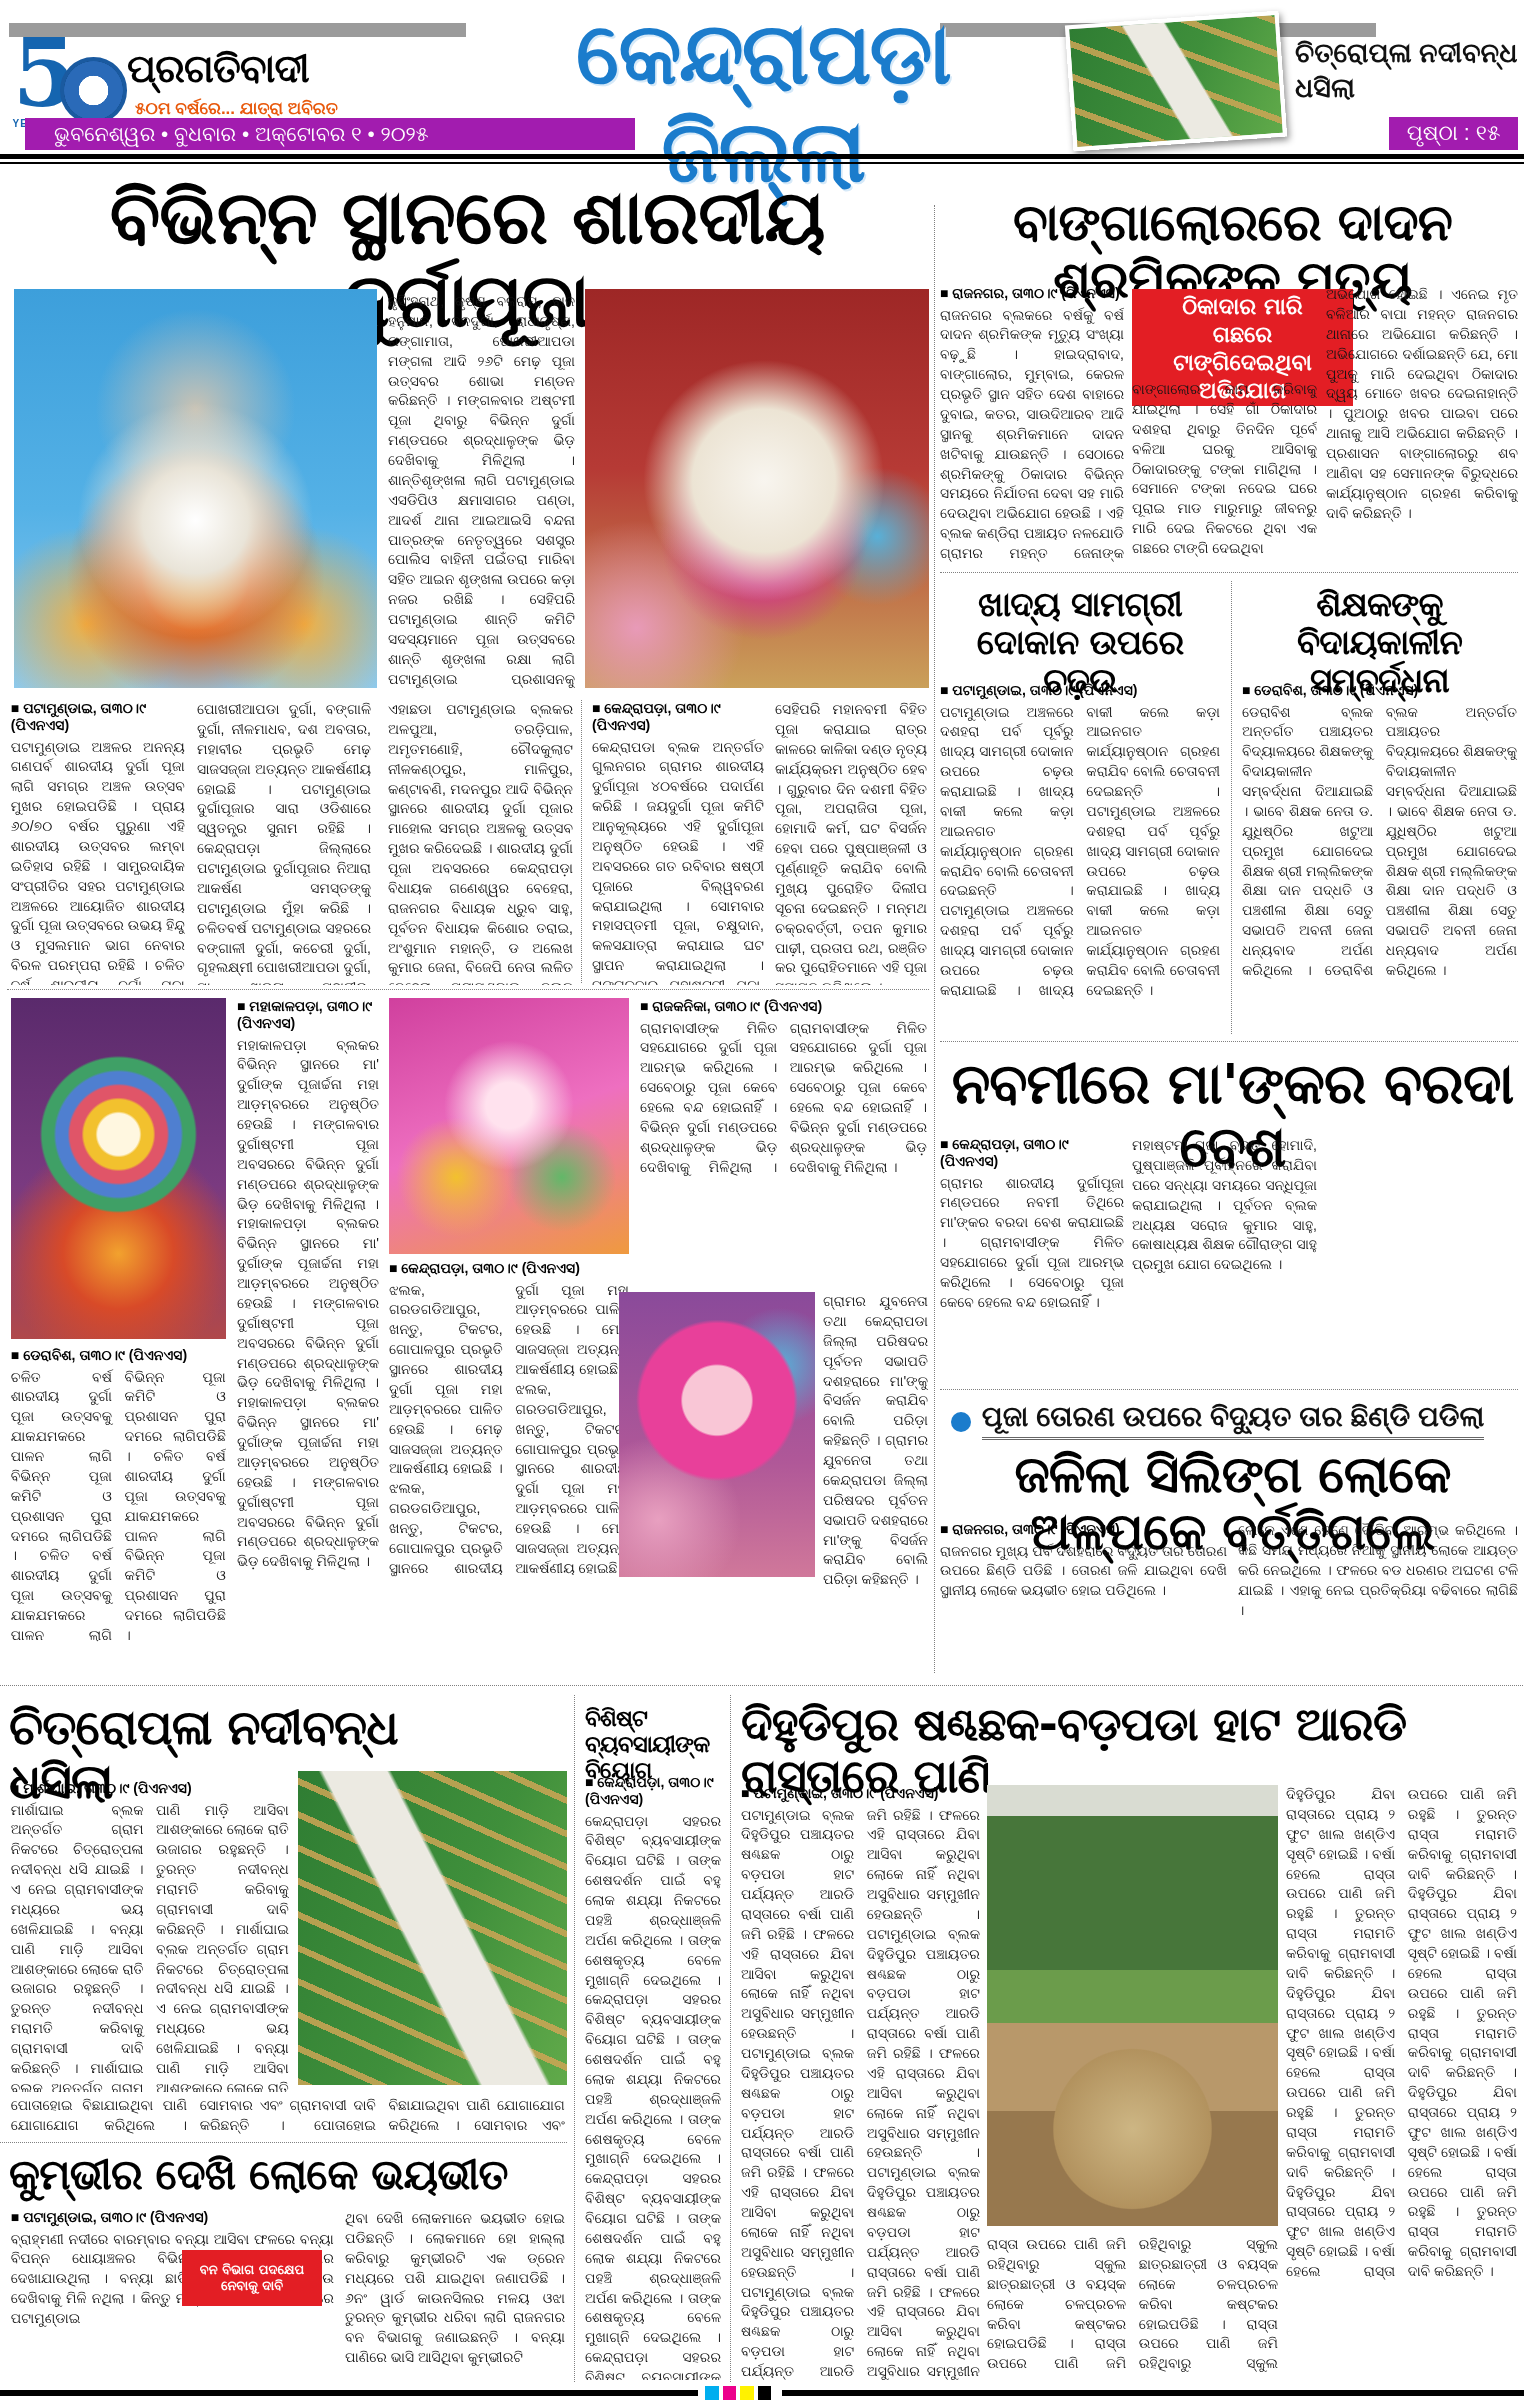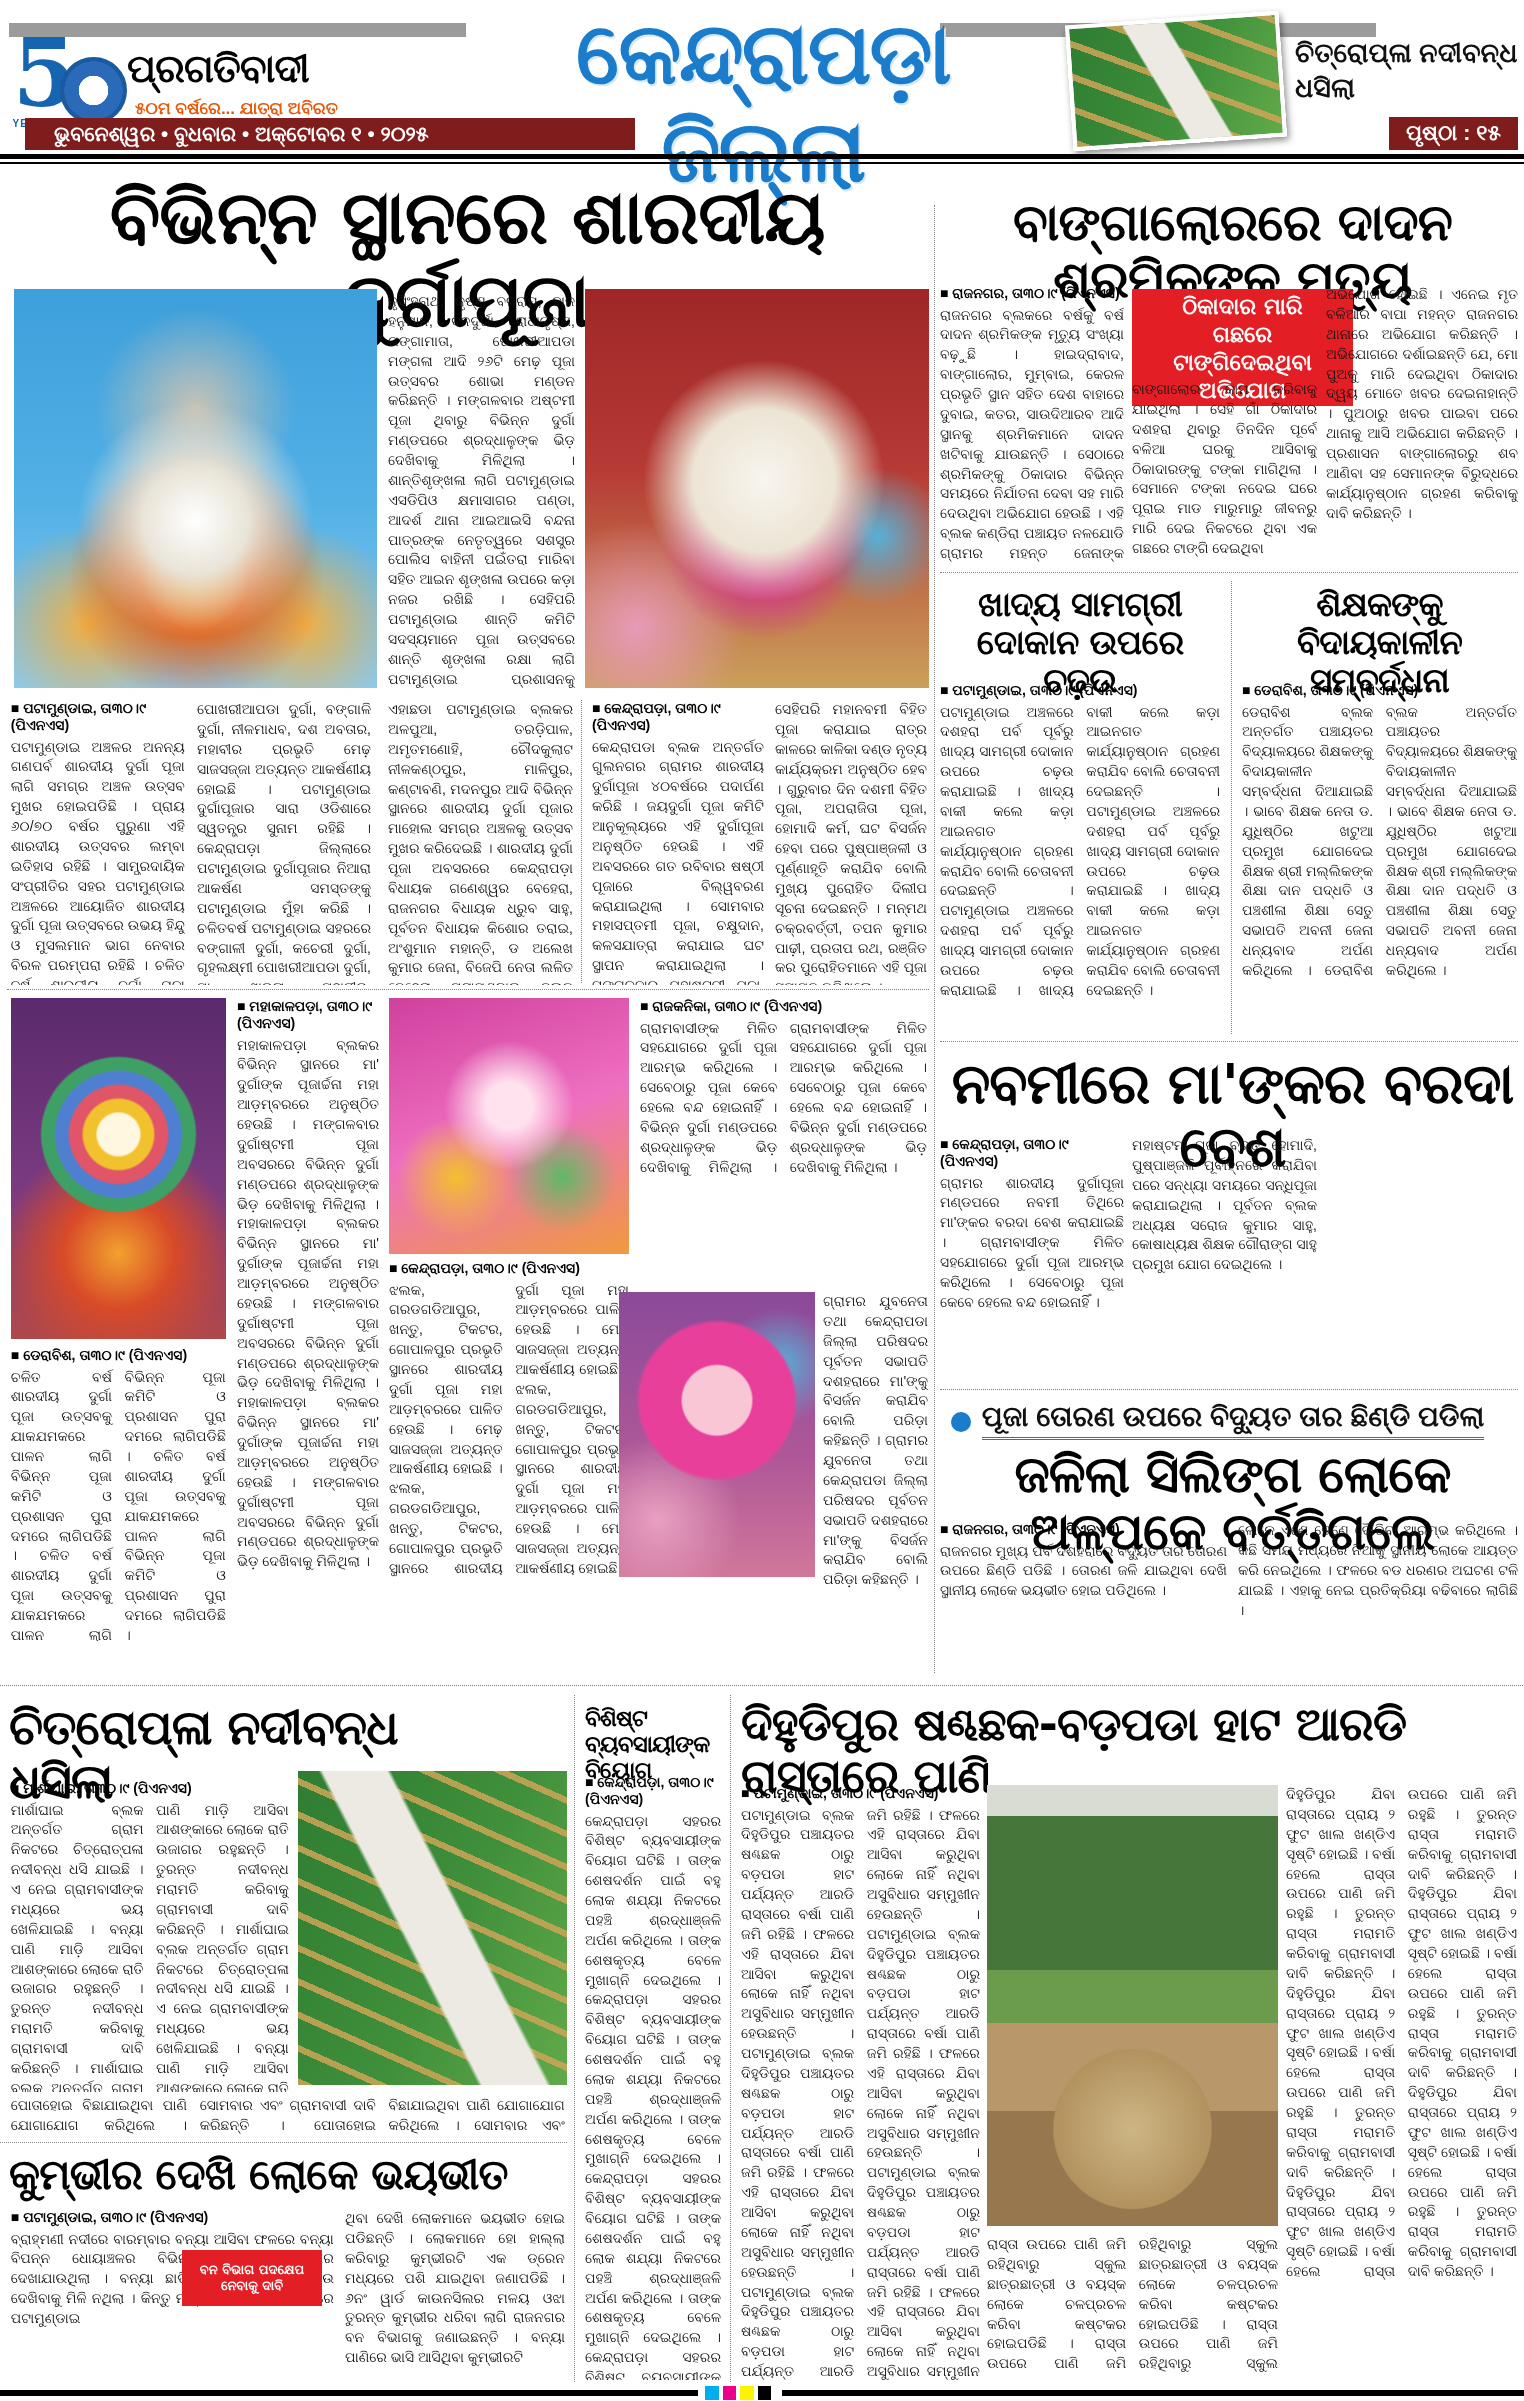--- a/index.html
+++ b/index.html
@@ -1,20 +1,20 @@
 <!DOCTYPE html>
 <html style="font-size:14.4px"><head>
 <meta charset="utf-8">
 <style>
   html,body{margin:0;padding:0;background:#e8e8e8}
   .page{position:relative;width:1525px;height:2401px;background:#ffffff;overflow:hidden;
         font-family:"Liberation Sans","DejaVu Sans",sans-serif;color:#111}
   .abs{position:absolute}
   .graybar{background:#9b9b9b}
-  .blackbox{background:#7f1d1d;color:#fff;font-weight:700;display:flex;align-items:center}
+  .blackbox{background:#a21caf;color:#fff;font-weight:400;display:flex;align-items:center}
   .rule{background:#000}
   .headline{font-weight:800;color:#000;letter-spacing:-0.9px;line-height:1.12;font-family:"DejaVu Sans","Liberation Sans",sans-serif}
   .center{text-align:center}
   .body-text{font-size:14px;line-height:1.42;text-align:justify;color:#141414}
   .byline{font-weight:700;font-size:14px;margin-bottom:3.6px;color:#000}
   .cols2{column-count:2;column-gap:12.6px}
   .cols3{column-count:3;column-gap:12.6px}
   .hdot{border-top:1.8px dotted #808080}
   .vdot{border-left:1.8px dotted #808080}
   .redbox{background:#e31e24;color:#fff;font-weight:800;text-align:center;

